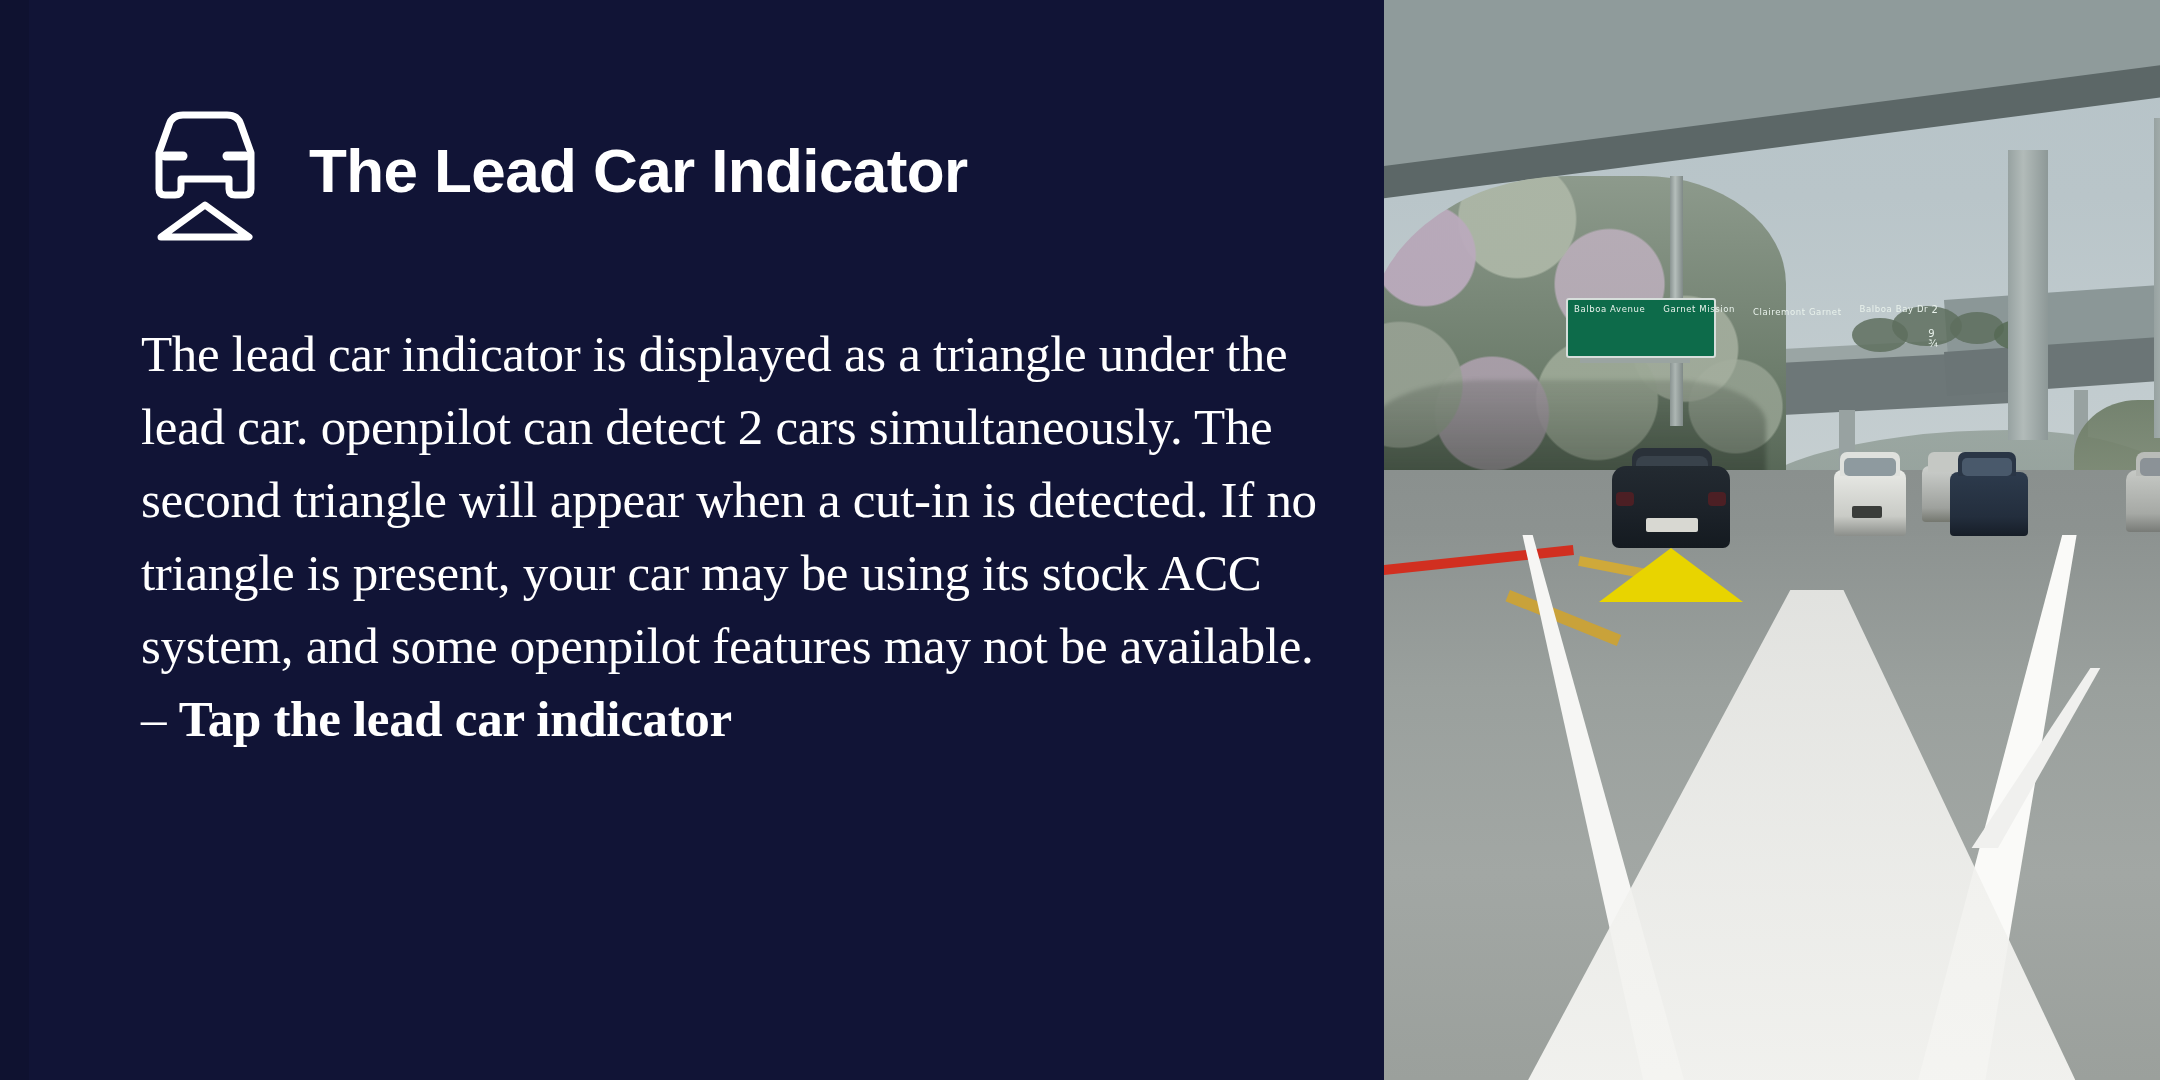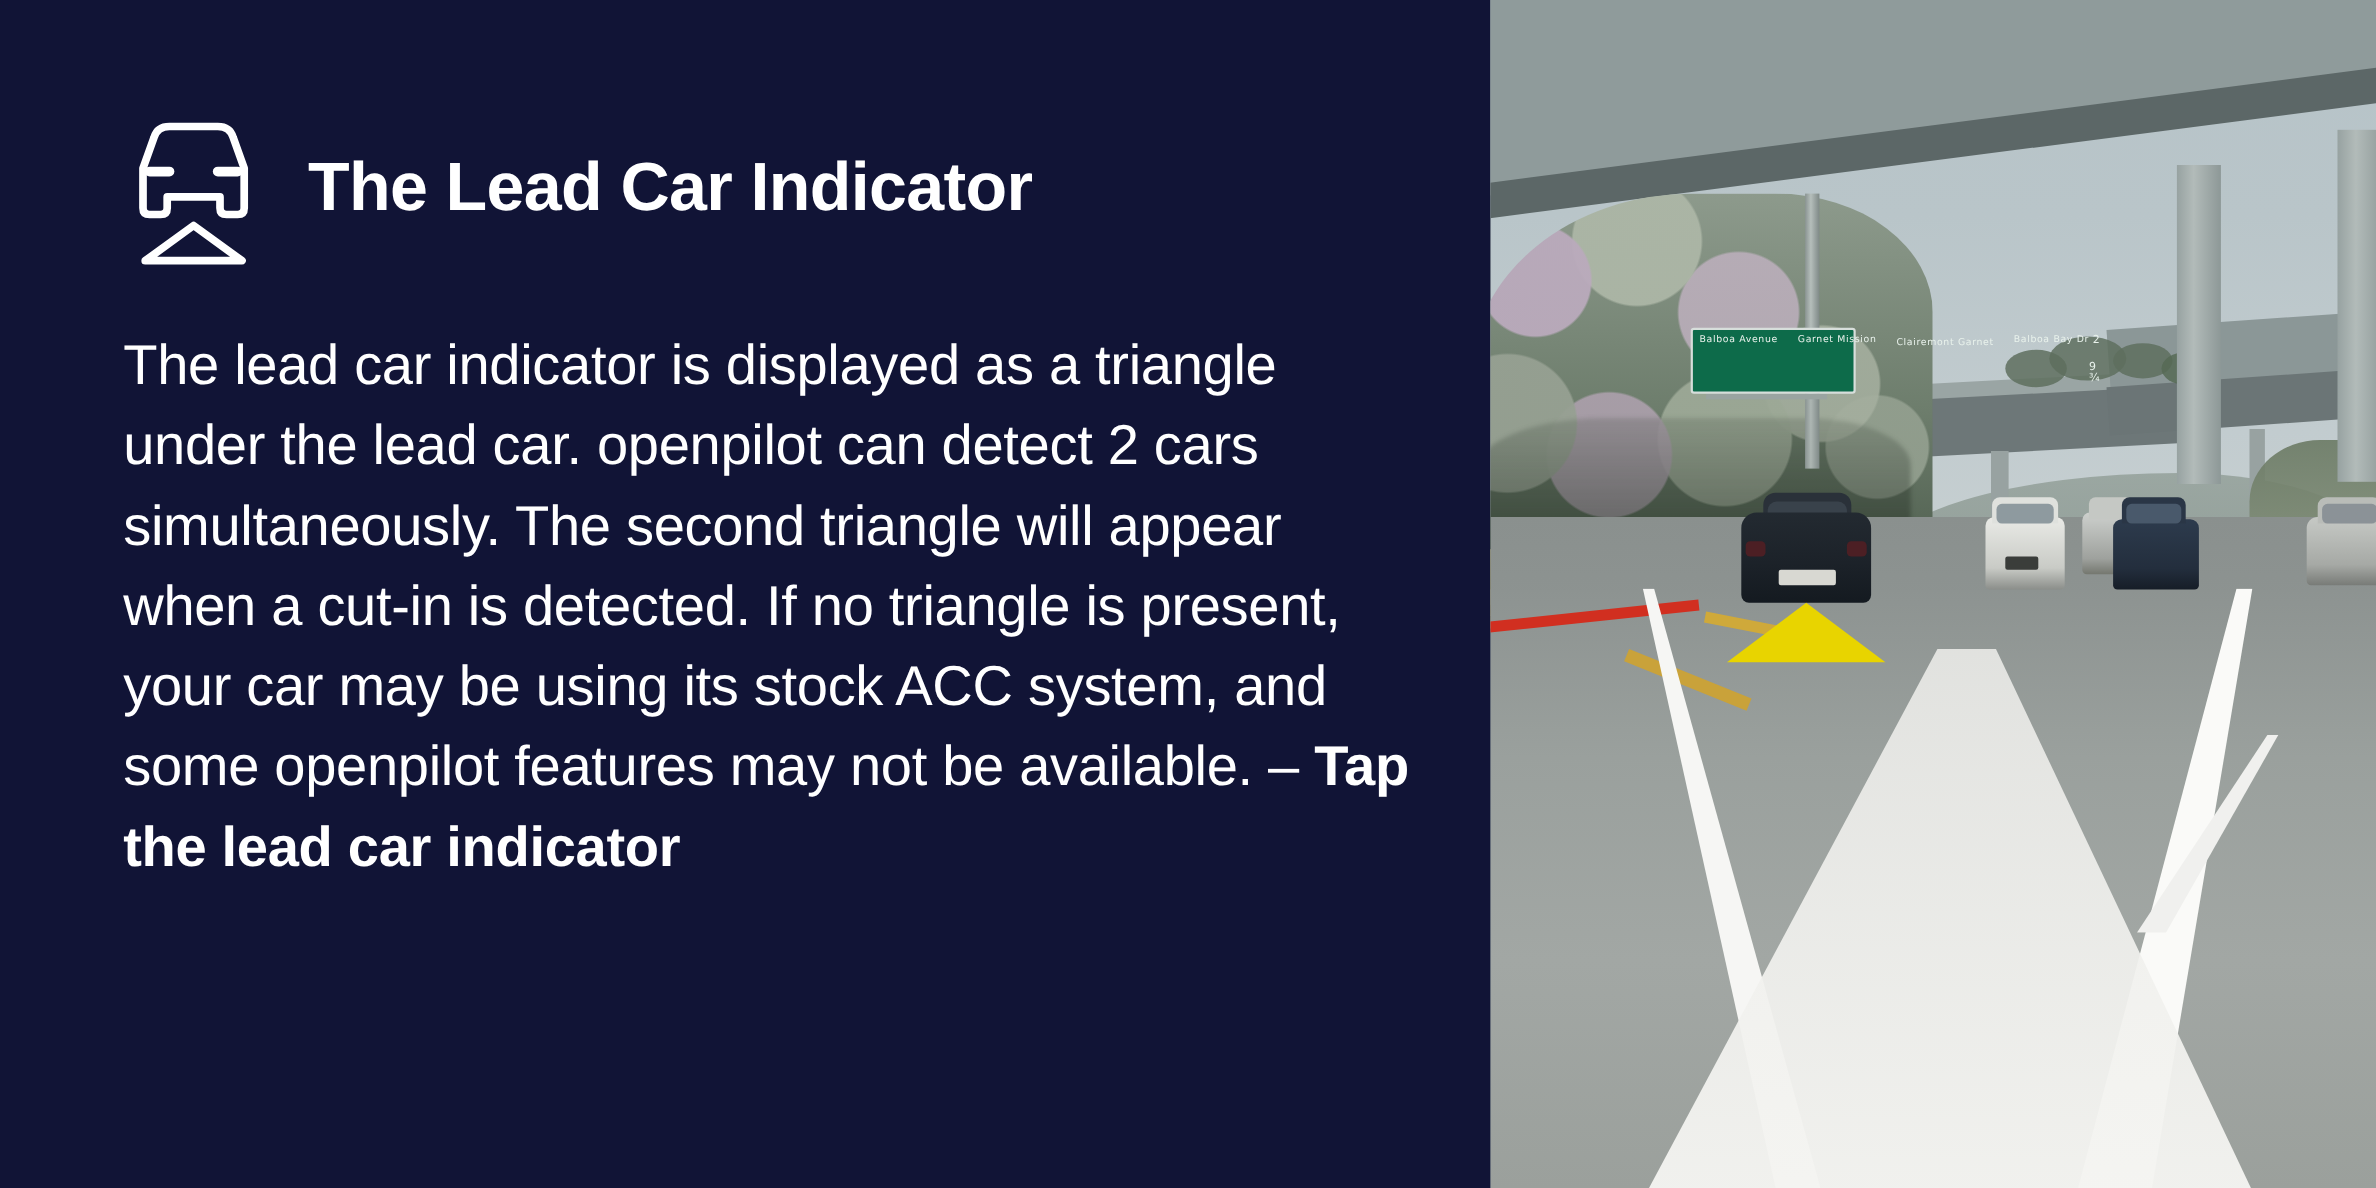--- a/index.html
+++ b/index.html
@@ -2,21 +2,21 @@
 <html><head>
 <meta charset="utf-8">
 <style>
   * { margin:0; padding:0; box-sizing:border-box; }
   html, body {
     width:2160px; height:1080px;
     background:#0f1230;
     font-family:"Liberation Sans", sans-serif;
     overflow:hidden;
   }
-  #root { position:relative; width:2160px; height:796px; display:flex; }
+  #root { position:relative; width:2160px; height:796px; display:flex;padding-left:29px; }
 
   
   .left-panel {
     width:1355px; height:1080px;
     background:#111436;
     position:relative;
     flex:0 0 1355px;
   }
   .content {
     position:absolute;
@@ -27,27 +27,28 @@
   .lead-icon svg { display:block; width:128px; height:140px; }
   .page-title {
     color:#ffffff;
     font-size:62px;
     font-weight:bold;
     letter-spacing:-0.6px;
     line-height:1.05;
     white-space:nowrap;
   }
   .body-text {
-    margin-top:50px;
+    margin-top:72px;
     color:#ffffff;
     font-size:51px;
     line-height:1.43;
     max-width:1180px;
     font-weight:400;
     letter-spacing:-0.3px;
+    font-family:Liberation Serif, serif;
   }
   .body-text .cta { font-weight:bold; }
 
   
   .photo-panel {
     position:relative;
     width:805px; height:1080px;
     flex:0 0 805px;
     overflow:hidden;
     background:#9aa6a8;

